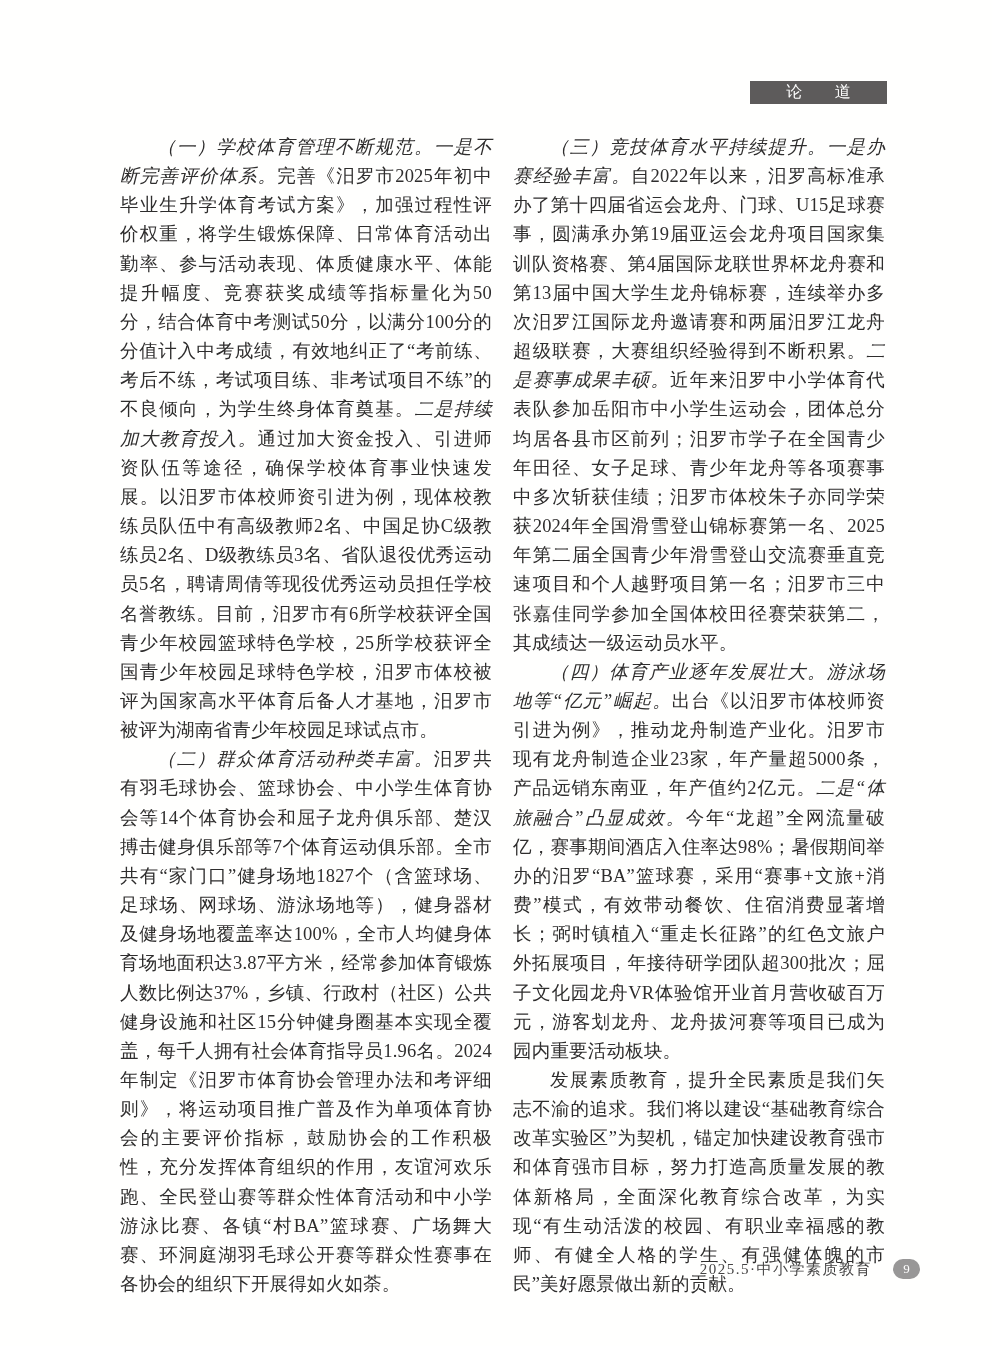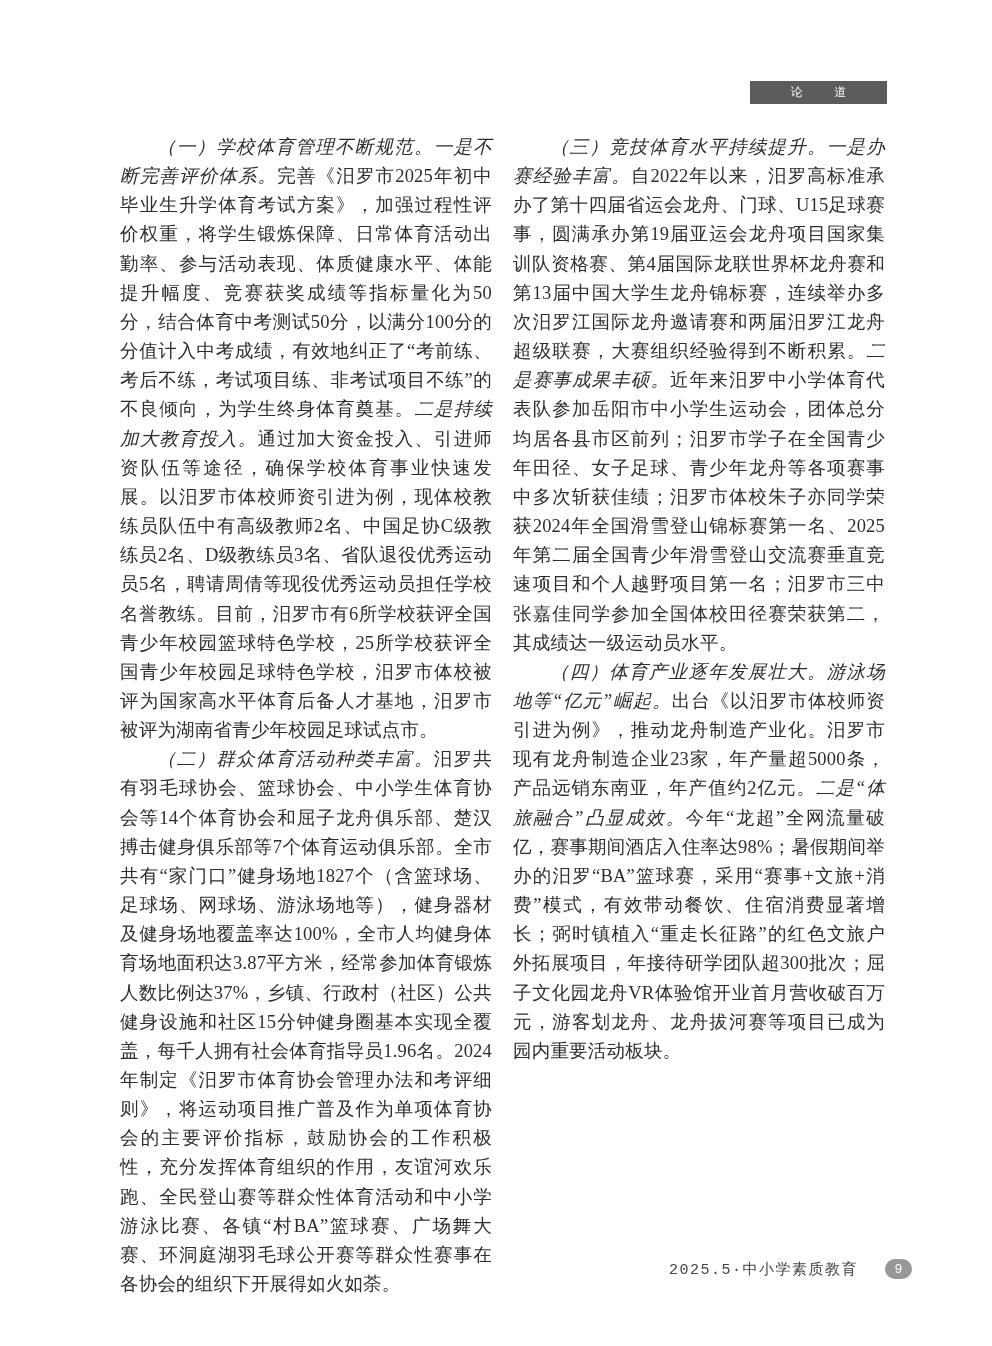--- a/index.html
+++ b/index.html
@@ -1,30 +1,30 @@
 <!DOCTYPE html>
 <html><head>
 <meta charset="utf-8">
 <style>
   html,body{margin:0;padding:0;}
   body{width:992px;height:1346px;background:#ffffff;}
   .page{position:relative;width:992px;height:1346px;background:#fffffe;overflow:hidden;
         font-family:"Liberation Serif","DejaVu Serif",serif;color:#2e2d2d;}
   .header-tag{position:absolute;left:750px;top:81px;width:137px;height:23px;
         background:#5d5b5b;color:#ffffff;display:flex;align-items:center;justify-content:center;
-        font-family:"Liberation Sans","DejaVu Sans",sans-serif;font-size:12px;
+        font-family:"Liberation Sans","DejaVu Sans",sans-serif;font-size:16px;
         letter-spacing:14px;text-indent:14px;}
   .columns{position:absolute;left:120px;top:133px;width:765px;display:flex;gap:21px;}
   .column{width:372px;}
   .column p{margin:0;padding:0;font-size:18.5px;line-height:29.15px;
         text-align:justify;text-indent:2em;letter-spacing:0.2px;
         word-break:break-all;}
   .kai{font-style:italic;}
-  .footer{position:absolute;top:1259px;right:80px;display:flex;align-items:center;gap:27px;
-        font-family:Liberation Mono, monospace;}
+  .footer{position:absolute;top:1259px;right:72px;display:flex;align-items:center;gap:21px;
+        font-family:Liberation Serif, serif;}
   .journal-line{font-size:15px;color:#454444;letter-spacing:1.5px;}
   .page-badge{width:27px;height:20px;border-radius:10px;background:#989797;color:#ffffff;
         display:flex;align-items:center;justify-content:center;font-size:13px;}
 </style>
 </head>
 <body>
 
 <div class="page">
 
   <div class="header-tag">
@@ -32,20 +32,21 @@
   </div>
 
   <main class="columns">
     <div class="column">
         <p><span class="kai">（一）学校体育管理不断规范。一是不断完善评价体系。</span><span>完善《汨罗市2025年初中毕业生升学体育考试方案》，加强过程性评价权重，将学生锻炼保障、日常体育活动出勤率、参与活动表现、体质健康水平、体能提升幅度、竞赛获奖成绩等指标量化为50分，结合体育中考测试50分，以满分100分的分值计入中考成绩，有效地纠正了“考前练、考后不练，考试项目练、非考试项目不练”的不良倾向，为学生终身体育奠基。</span><span class="kai">二是持续加大教育投入。</span><span>通过加大资金投入、引进师资队伍等途径，确保学校体育事业快速发展。以汨罗市体校师资引进为例，现体校教练员队伍中有高级教师2名、中国足协C级教练员2名、D级教练员3名、省队退役优秀运动员5名，聘请周倩等现役优秀运动员担任学校名誉教练。目前，汨罗市有6所学校获评全国青少年校园篮球特色学校，25所学校获评全国青少年校园足球特色学校，汨罗市体校被评为国家高水平体育后备人才基地，汨罗市被评为湖南省青少年校园足球试点市。</span></p>
         <p><span class="kai">（二）群众体育活动种类丰富。</span><span>汨罗共有羽毛球协会、篮球协会、中小学生体育协会等14个体育协会和屈子龙舟俱乐部、楚汉搏击健身俱乐部等7个体育运动俱乐部。全市共有“家门口”健身场地1827个（含篮球场、足球场、网球场、游泳场地等），健身器材及健身场地覆盖率达100%，全市人均健身体育场地面积达3.87平方米，经常参加体育锻炼人数比例达37%，乡镇、行政村（社区）公共健身设施和社区15分钟健身圈基本实现全覆盖，每千人拥有社会体育指导员1.96名。2024年制定《汨罗市体育协会管理办法和考评细则》，将运动项目推广普及作为单项体育协会的主要评价指标，鼓励协会的工作积极性，充分发挥体育组织的作用，友谊河欢乐跑、全民登山赛等群众性体育活动和中小学游泳比赛、各镇“村BA”篮球赛、广场舞大赛、环洞庭湖羽毛球公开赛等群众性赛事在各协会的组织下开展得如火如荼。</span></p>
       </div>
     <div class="column">
         <p><span class="kai">（三）竞技体育水平持续提升。一是办赛经验丰富。</span><span>自2022年以来，汨罗高标准承办了第十四届省运会龙舟、门球、U15足球赛事，圆满承办第19届亚运会龙舟项目国家集训队资格赛、第4届国际龙联世界杯龙舟赛和第13届中国大学生龙舟锦标赛，连续举办多次汨罗江国际龙舟邀请赛和两届汨罗江龙舟超级联赛，大赛组织经验得到不断积累。</span><span class="kai">二是赛事成果丰硕。</span><span>近年来汨罗中小学体育代表队参加岳阳市中小学生运动会，团体总分均居各县市区前列；汨罗市学子在全国青少年田径、女子足球、青少年龙舟等各项赛事中多次斩获佳绩；汨罗市体校朱子亦同学荣获2024年全国滑雪登山锦标赛第一名、2025年第二届全国青少年滑雪登山交流赛垂直竞速项目和个人越野项目第一名；汨罗市三中张嘉佳同学参加全国体校田径赛荣获第二，其成绩达一级运动员水平。</span></p>
         <p><span class="kai">（四）体育产业逐年发展壮大。游泳场地等“亿元”崛起。</span><span>出台《以汨罗市体校师资引进为例》，推动龙舟制造产业化。汨罗市现有龙舟制造企业23家，年产量超5000条，产品远销东南亚，年产值约2亿元。</span><span class="kai">二是“体旅融合”凸显成效。</span><span>今年“龙超”全网流量破亿，赛事期间酒店入住率达98%；暑假期间举办的汨罗“BA”篮球赛，采用“赛事+文旅+消费”模式，有效带动餐饮、住宿消费显著增长；弼时镇植入“重走长征路”的红色文旅户外拓展项目，年接待研学团队超300批次；屈子文化园龙舟VR体验馆开业首月营收破百万元，游客划龙舟、龙舟拔河赛等项目已成为园内重要活动板块。</span></p>
+        <p><span>发展素质教育，提升全民素质是我们矢志不渝的追求。我们将以建设“基础教育综合改革实验区”为契机，锚定加快建设教育强市和体育强市目标，努力打造高质量发展的教体新格局，全面深化教育综合改革，为实现“有生动活泼的校园、有职业幸福感的教师、有健全人格的学生、有强健体魄的市民”美好愿景做出新的贡献。</span></p>
       </div>
   </main>
 
   <div class="footer">
     <span class="journal-line">2025.5·中小学素质教育</span>
     <span class="page-badge">9</span>
   </div>
 
 </div>
 

